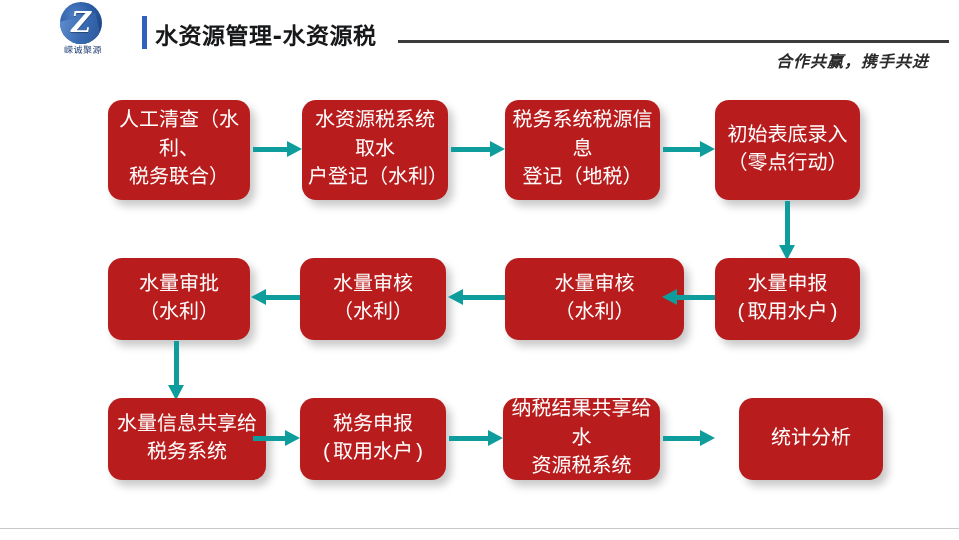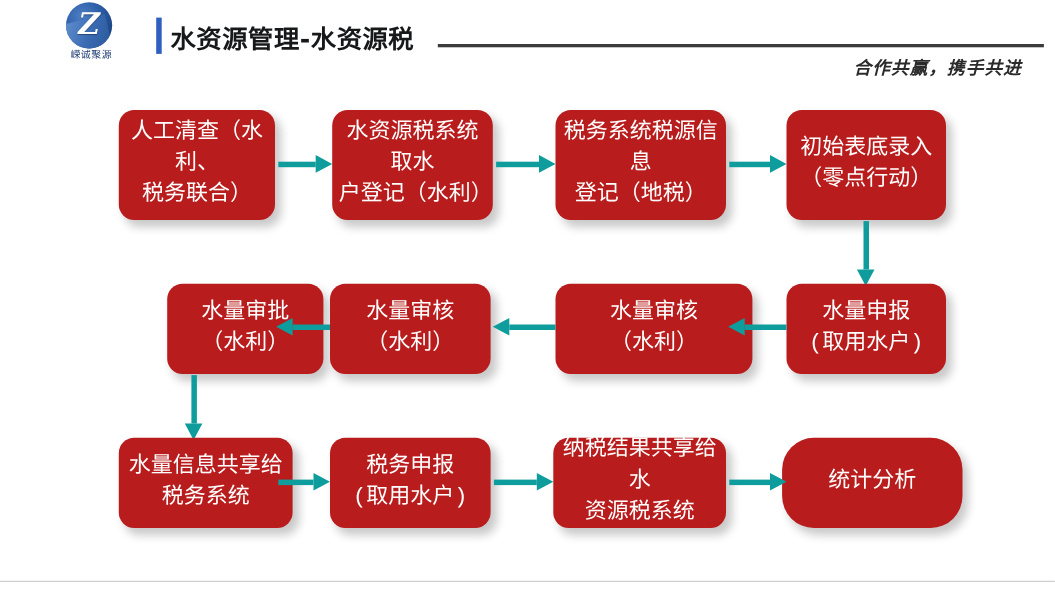--- a/index.html
+++ b/index.html
@@ -202,41 +202,41 @@
 登记（地税）</div>
   <div class="node" style="left:715px; top:100px; width:145px; height:100px;">初始表底录入
 （零点行动）</div>
 
   <div class="arrow-h right" style="left:253px; top:147px; width:34px;"></div>
   <div class="arrow-h right" style="left:451px; top:147px; width:39px;"></div>
   <div class="arrow-h right" style="left:663px; top:147px; width:37px;"></div>
 
   <div class="arrow-v" style="left:785px; top:201px; width:5px; height:44px;"></div>
 
-  <div class="node" style="left:108px; top:258px; width:142px; height:82px;margin-left:44px;">水量审批
+  <div class="node" style="left:108px; top:258px; width:142px; height:82px;">水量审批
 （水利）</div>
   <div class="node" style="left:300px; top:258px; width:146px; height:82px;">水量审核
 （水利）</div>
   <div class="node" style="left:505px; top:258px; width:179px; height:82px;">水量审核
 （水利）</div>
   <div class="node" style="left:715px; top:258px; width:145px; height:82px;">水量申报
 (取用水户)</div>
 
   <div class="arrow-h left" style="left:266px; top:295px; width:34px;"></div>
   <div class="arrow-h left" style="left:463px; top:295px; width:42px;"></div>
   <div class="arrow-h left" style="left:677px; top:295px; width:38px;"></div>
 
   <div class="arrow-v" style="left:174px; top:341px; width:5px; height:44px;"></div>
 
   <div class="node" style="left:108px; top:398px; width:158px; height:82px;">水量信息共享给
 税务系统</div>
   <div class="node" style="left:300px; top:398px; width:146px; height:82px;">税务申报
 (取用水户)</div>
   <div class="node" style="left:503px; top:398px; width:157px; height:82px;">纳税结果共享给水
 资源税系统</div>
-  <div class="node" style="left:711px; top:398px; width:164px; height:82px;border-radius:29px;">统计分析</div>
+  <div class="node" style="left:739px; top:398px; width:144px; height:82px;">统计分析</div>
 
   <div class="arrow-h right" style="left:253px; top:436px; width:32px;"></div>
   <div class="arrow-h right" style="left:449px; top:436px; width:39px;"></div>
   <div class="arrow-h right" style="left:663px; top:436px; width:37px;"></div>
 </div>
 
 <div class="footer-rule"></div>
 
 </body></html>

